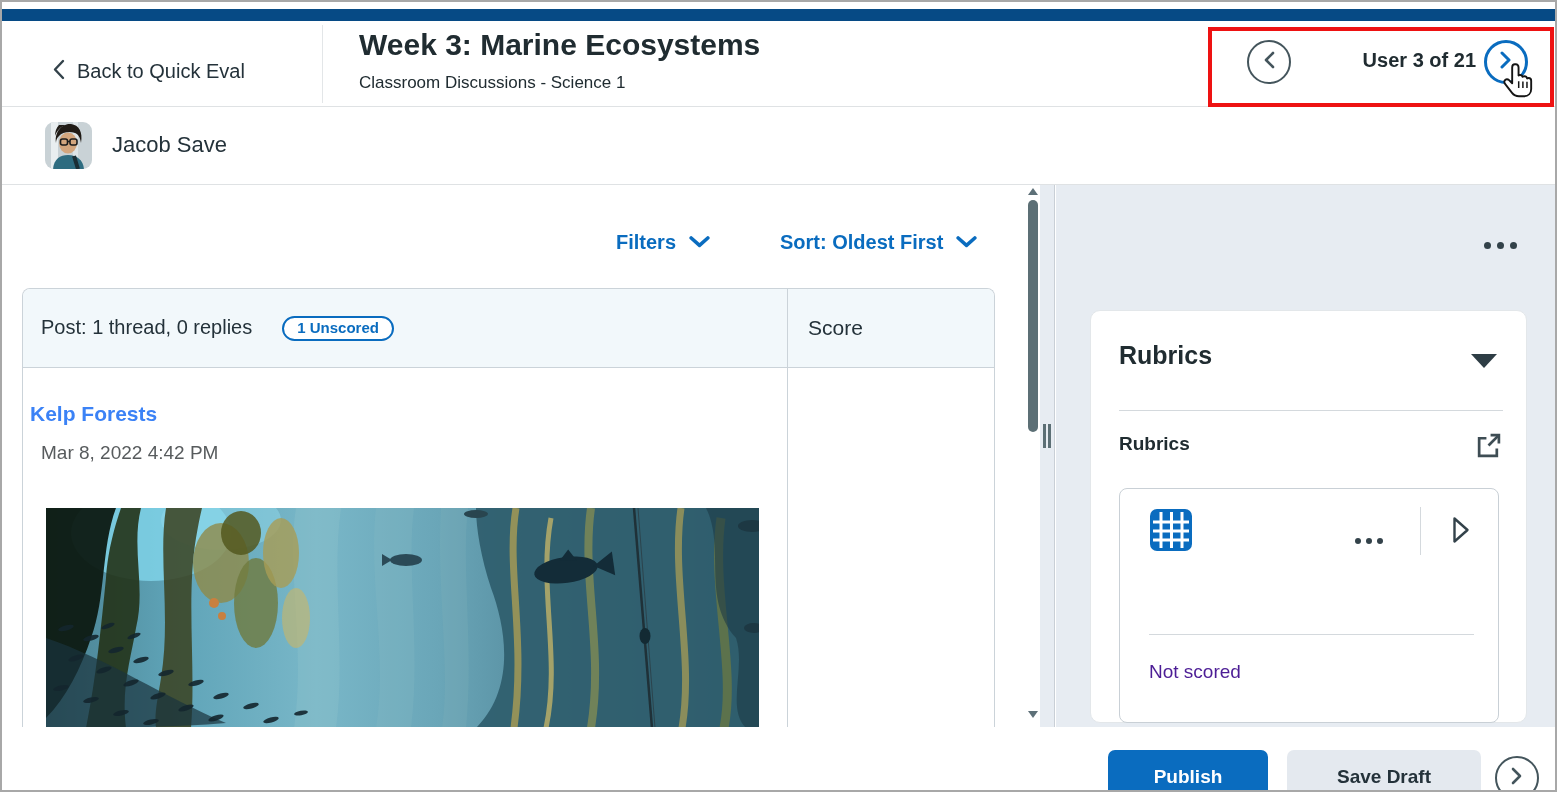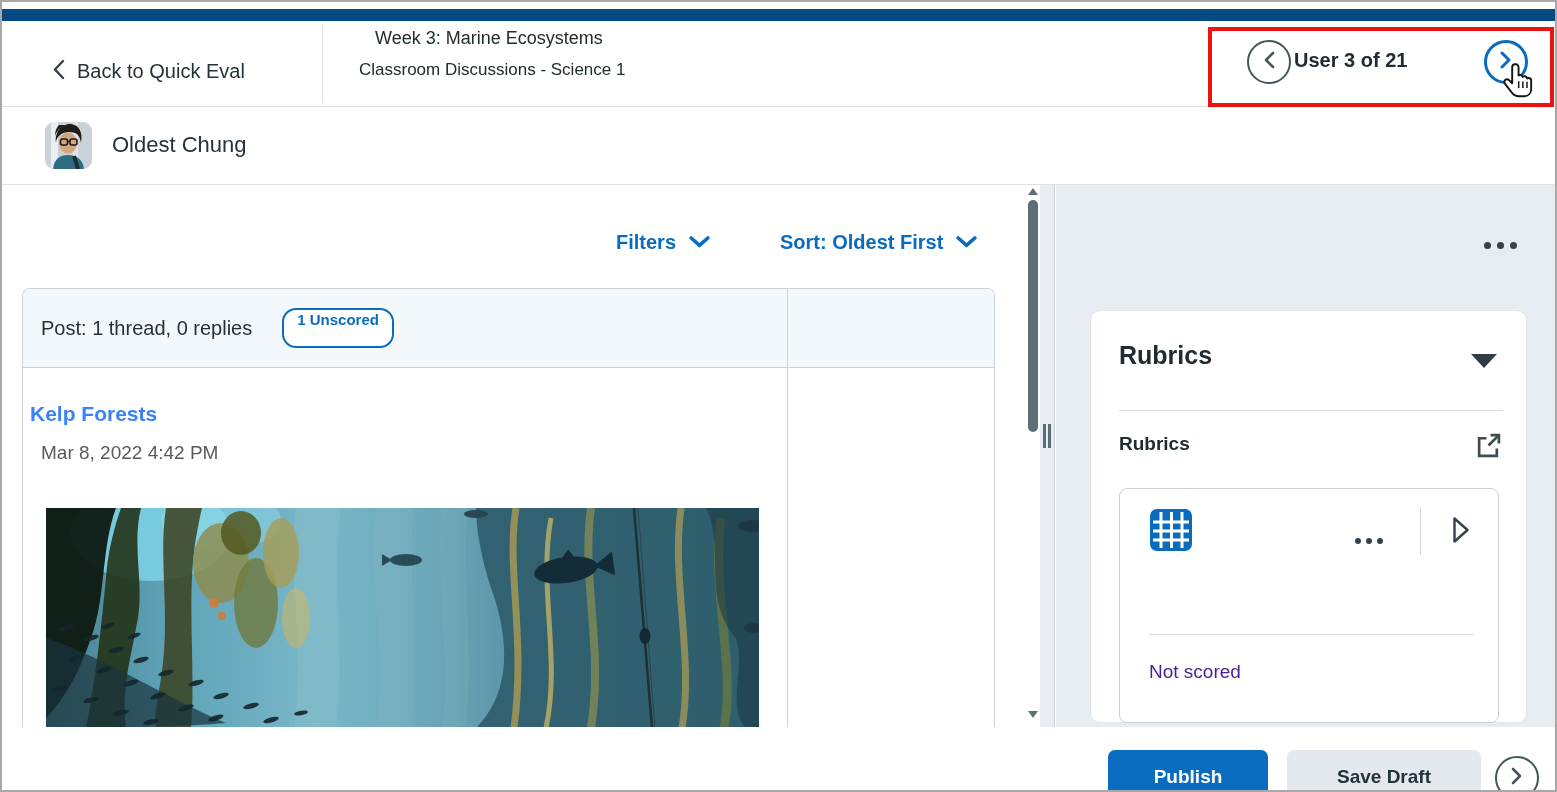--- a/index.html
+++ b/index.html
@@ -12,50 +12,50 @@
 
   .navy-bar { position:absolute; left:2px; right:2px; top:9px; height:12px; background:#064a85; z-index:2; }
   .top-blue-tab { position:absolute; left:1468px; top:9px; width:66px; height:14px; background:#1a6ab0; border-radius:0 0 7px 7px; z-index:1; }
 
   
   .topbar { position:absolute; left:2px; right:2px; top:21px; height:86px; background:#fff; border-bottom:1px solid #dfe2e4; z-index:3; }
   .back-group { position:absolute; left:50px; top:28px; height:44px; display:flex; align-items:center; gap:12px; cursor:pointer;justify-content:center; }
   .back-label { font-size:20px; color:#24323a; }
   .header-divider { position:absolute; left:320px; top:4px; width:1px; height:78px; background:#e3e6e8; }
   .title-block { position:absolute; left:357px; top:7px; }
-  .page-title { font-size:18px; font-weight:normal; color:#202c31;margin-left:16px; }
+  .page-title { font-size:30px; font-weight:bold; color:#202c31; }
   .page-subtitle { font-size:17px; font-weight:normal; color:#202c31; margin-top:11px; }
 
   .user-nav-prev, .user-nav-next {
     position:absolute; width:44px; height:44px; border-radius:50%; background:#fff;
     display:flex; align-items:center; justify-content:center; top:19px; cursor:pointer;
   }
   .user-nav-prev { left:1245px; border:2.5px solid #44555c; }
   .user-nav-next { left:1482px; border:3.2px solid #0a6cbf; }
-  .user-nav-label { position:absolute; left:1292px; width:182px; top:28px; text-align:left; font-size:20px; font-weight:bold; color:#202c31; }
+  .user-nav-label { position:absolute; left:1292px; width:182px; top:28px; text-align:right; font-size:20px; font-weight:bold; color:#202c31; }
   .annotation-box { position:absolute; left:1206px; top:6px; width:346px; height:80px; border:4px solid #ee1212; z-index:20; pointer-events:none; }
   .cursor-pointer { position:absolute; left:1500px; top:41px; z-index:30; pointer-events:none; }
 
   
   .user-row { position:absolute; left:2px; right:2px; top:108px; height:77px; background:#fff; border-bottom:1px solid #dfe2e4; }
   .avatar { position:absolute; left:43px; top:14px; width:47px; height:47px; border-radius:9px; overflow:hidden; }
   .user-name { position:absolute; left:110px; top:24px; font-size:22px; color:#24323a; }
 
   
   .dropdown { position:absolute; top:231px; display:flex; align-items:center; gap:13px; color:#0a6cbf; cursor:pointer; }
   .dropdown .dd-label { font-size:20px; font-weight:bold; }
   .dd-filters { left:616px; }
   .dd-sort { left:780px; }
 
   .posts-table { position:absolute; left:22px; top:288px; width:973px; height:439px;
     border:1px solid #cbd3d9; border-bottom:none; border-radius:8px 8px 0 0; overflow:hidden; background:#fff; }
   .table-header { height:79px; background:#f2f8fb; border-bottom:1px solid #cbd3d9; display:flex; align-items:center; }
-  .th-left { flex:1; display:flex; align-items:center; padding-left:18px; }
+  .th-left { flex:1; display:flex; align-items:flex-start; padding-left:18px; }
   .post-summary { font-size:20px; color:#24323a; }
-  .badge-unscored { margin-left:30px; border:2px solid #0a6cbf; border-radius:14px; padding:1px 13px 18px; font-size:15px; font-weight:bold; color:#0a6cbf; background:#fff; }
+  .badge-unscored { margin-left:30px; border:2px solid #0a6cbf; border-radius:14px; padding:1px 13px 3px; font-size:15px; font-weight:bold; color:#0a6cbf; background:#fff; }
   .th-score { width:207px; padding-left:21px; font-size:21px; color:#24323a; }
   .score-divider { position:absolute; left:764px; top:0; bottom:0; width:1px; background:#cbd3d9; }
   .post-title { position:absolute; left:7px; top:113px; font-size:21px; font-weight:bold; color:#3b82f6; cursor:pointer; }
   .post-date { position:absolute; left:18px; top:153px; font-size:19px; color:#575b5d; }
   .post-image { position:absolute; left:23px; top:219px; width:713px; height:220px; }
 
   
   .scroll-up, .scroll-down { position:absolute; left:1028px; width:0; height:0; border-left:5px solid transparent; border-right:5px solid transparent; cursor:pointer; }
   .scroll-up { top:188px; border-bottom:7px solid #5d7078; }
   .scroll-down { top:711px; border-top:7px solid #5d7078; }
@@ -146,21 +146,21 @@
         <ellipse cx="23" cy="21" rx="9" ry="10.5" fill="#d3a67e"></ellipse>
         <path d="M11 21 C9 7 20 1 26 2 C34 3 38 10 36 21 C35 15 33 12 30 11 C25 9 17 10 14 14 C12 16 11 18 11 21 Z" fill="#201b16"></path>
         <path d="M10 14 C12 8 16 4 22 3 L14 3 C11 6 10 10 10 14 Z" fill="#201b16"></path>
         <path d="M8 47 C9 37 15 33 23 33 C32 33 38 38 39 47 Z" fill="#2e6c80"></path>
         <path d="M29 34 L33 47" stroke="#1b2e35" stroke-width="4"></path>
         <rect x="15.5" y="17" width="7" height="6" rx="2" fill="none" stroke="#1c1c1c" stroke-width="1.6"></rect>
         <rect x="25" y="17" width="7" height="6" rx="2" fill="none" stroke="#1c1c1c" stroke-width="1.6"></rect>
         <path d="M22.5 19.5 H25" stroke="#1c1c1c" stroke-width="1.4"></path>
       </svg>
     </div>
-    <div class="user-name">Oldest Chung</div>
+    <div class="user-name">Jacob Save</div>
   </div>
 
   <div class="dropdown dd-filters">
     <span class="dd-label">Filters</span>
     <span>
       <svg width="21" height="12" viewBox="0 0 21 12">
           <path d="M2.2 2 L10.5 9.3 L18.8 2" fill="none" stroke="#0a6cbf" stroke-width="3.6" stroke-linecap="round" stroke-linejoin="round"></path>
         </svg>
     </span>
   </div>
@@ -172,20 +172,21 @@
         </svg>
     </span>
   </div>
 
   <div class="posts-table">
     <div class="table-header">
       <div class="th-left">
         <span class="post-summary">Post: 1 thread, 0 replies</span>
         <span class="badge-unscored">1 Unscored</span>
       </div>
+      <div class="th-score">Score</div>
     </div>
     <div class="score-divider"></div>
     <a class="post-title">Kelp Forests</a>
     <div class="post-date">Mar 8, 2022 4:42 PM</div>
     <div class="post-image">
       <svg width="713" height="220" viewBox="0 0 713 220" preserveAspectRatio="none">
         <defs>
           <linearGradient id="kw" x1="0" y1="0" x2="1" y2="0">
             <stop offset="0" stop-color="#49808f"></stop>
               <stop offset="0.18" stop-color="#5fa4b8"></stop>

